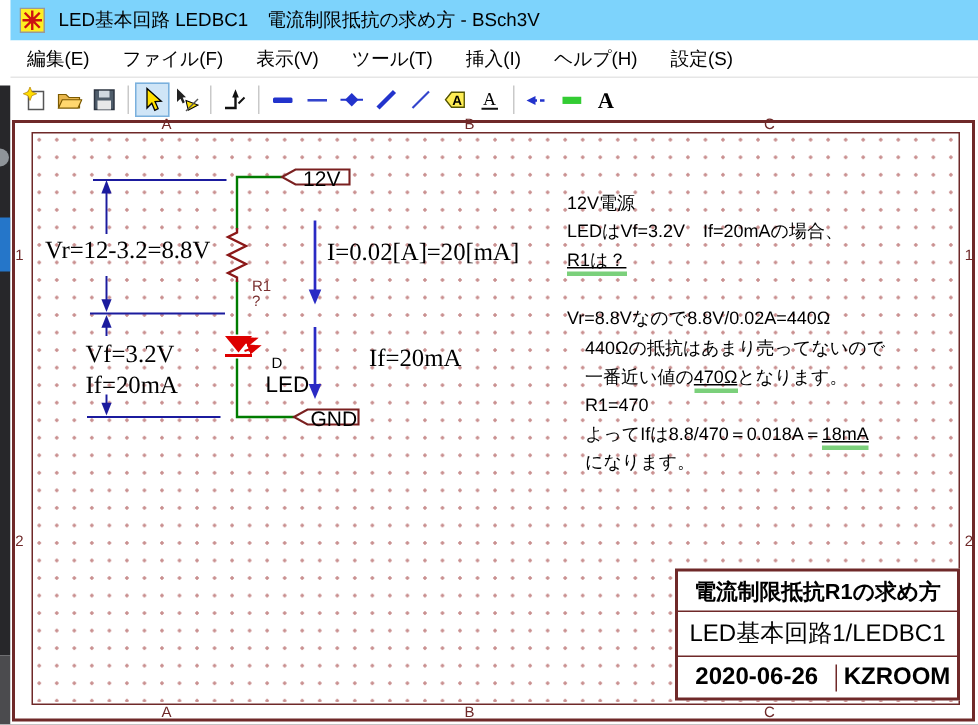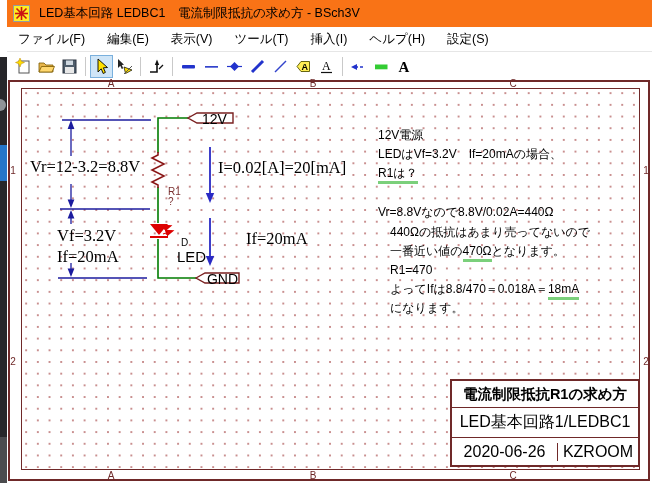--- a/index.html
+++ b/index.html
@@ -8,21 +8,21 @@
   .abs{position:absolute;}
 
   
   .strip{left:0;top:0;width:7px;height:483px;background:#fff;}
   .strip .s-dark{position:absolute;left:0;top:57px;width:7px;height:380px;background:#27272a;}
   .strip .s-bot{position:absolute;left:0;top:437px;width:7px;height:46px;background:#4b4b4e;}
   .strip .s-blue{position:absolute;left:0;top:145px;width:7px;height:36px;background:#2576c9;}
   .strip .s-circle{position:absolute;left:-6px;top:99px;width:12px;height:12px;border-radius:50%;background:#8f9499;}
 
   
-  .titlebar{left:7px;top:0;width:645px;height:27px;background:#f97316;display:flex;align-items:center;}
+  .titlebar{left:7px;top:0;width:645px;height:27px;background:#7dd3fc;display:flex;align-items:center;}
   .app-icon{margin-left:6px;width:17px;height:17px;flex:0 0 17px;}
   .title-text{margin-left:9px;font-size:12.5px;white-space:nowrap;}
   .menubar{left:7px;top:27px;width:645px;height:24px;background:#fff;display:flex;align-items:center;
            border-bottom:1px solid #e6e6e6;}
   .menu-item{font-size:12.5px;padding:3px 11px;white-space:nowrap;}
   .toolbar{left:7px;top:52px;width:645px;height:28px;background:#fff;display:flex;align-items:center;padding-left:5px;box-sizing:border-box;}
   .tbtn{width:23px;height:23px;display:flex;align-items:center;justify-content:center;border:1px solid transparent;box-sizing:border-box;}
   .tbtn.active{background:#cfe5f7;border:1px solid #7ab0dd;}
   .tsep{width:1px;height:19px;background:#c9c9c9;margin:0 4px;}
 
@@ -37,29 +37,29 @@
 
   svg.overlay{position:absolute;left:0;top:0;pointer-events:none;}
 
   .clabel{position:absolute;white-space:pre;}
   .f16{font-size:16.5px;font-family:Liberation Serif, serif;}
   .f10{font-size:10px;line-height:10px;}
   .ref{color:#7a3030;}
   .pent-txt{width:37px;text-align:center;font-size:14px;line-height:12px;font-weight:400;}
 
   .note{position:absolute;left:378px;font-size:12px;line-height:17px;white-space:pre;}
-  .hl{border-bottom:3px solid #7bd07b;padding-bottom:1px;}
+  .hl{border-bottom:3px solid #7bd07b;padding-bottom:1px;text-decoration:underline;}
 
   
   .tblock{left:450px;top:379px;width:190px;height:88px;background:#fff;border:2px solid #6f2929;
           box-sizing:border-box;display:flex;flex-direction:column;}
   .tb-row{display:flex;align-items:center;justify-content:center;border-bottom:1.5px solid #6f2929;}
   .tb-r1{flex:0 0 26px;font-size:14.5px;font-weight:bold;}
   .tb-r2{flex:0 0 29px;font-size:16px;}
-  .tb-r3{flex:1;display:flex;border-bottom:none;}
+  .tb-r3{flex:1;display:flex;border-bottom:none;font-weight:bold;}
   .tb-c1{flex:0 0 105px;display:flex;align-items:center;justify-content:center;border-right:1.5px solid #6f2929;font-size:16px;}
   .tb-c2{flex:1;display:flex;align-items:center;justify-content:center;font-size:16px;}
 </style>
 </head>
 <body>
 
 <div class="screen">
 
   <div class="abs strip">
     <div class="s-dark"></div>
@@ -76,22 +76,22 @@
         <line x1="2" y1="8.5" x2="15" y2="8.5"></line>
         <line x1="3.5" y1="3.5" x2="13.5" y2="13.5"></line>
         <line x1="13.5" y1="3.5" x2="3.5" y2="13.5"></line>
       </g>
       <circle cx="8.5" cy="8.5" r="2.2" fill="#cc1111"></circle>
     </svg>
     <span class="title-text">LED基本回路 LEDBC1　電流制限抵抗の求め方 - BSch3V</span>
   </div>
 
   <div class="abs menubar">
+    <span class="menu-item">編集(E)</span>
     <span class="menu-item">ファイル(F)</span>
-    <span class="menu-item">編集(E)</span>
     <span class="menu-item">表示(V)</span>
     <span class="menu-item">ツール(T)</span>
     <span class="menu-item">挿入(I)</span>
     <span class="menu-item">ヘルプ(H)</span>
     <span class="menu-item">設定(S)</span>
   </div>
 
   <div class="abs toolbar">
     <div class="tbtn">
       <svg width="17" height="17">

